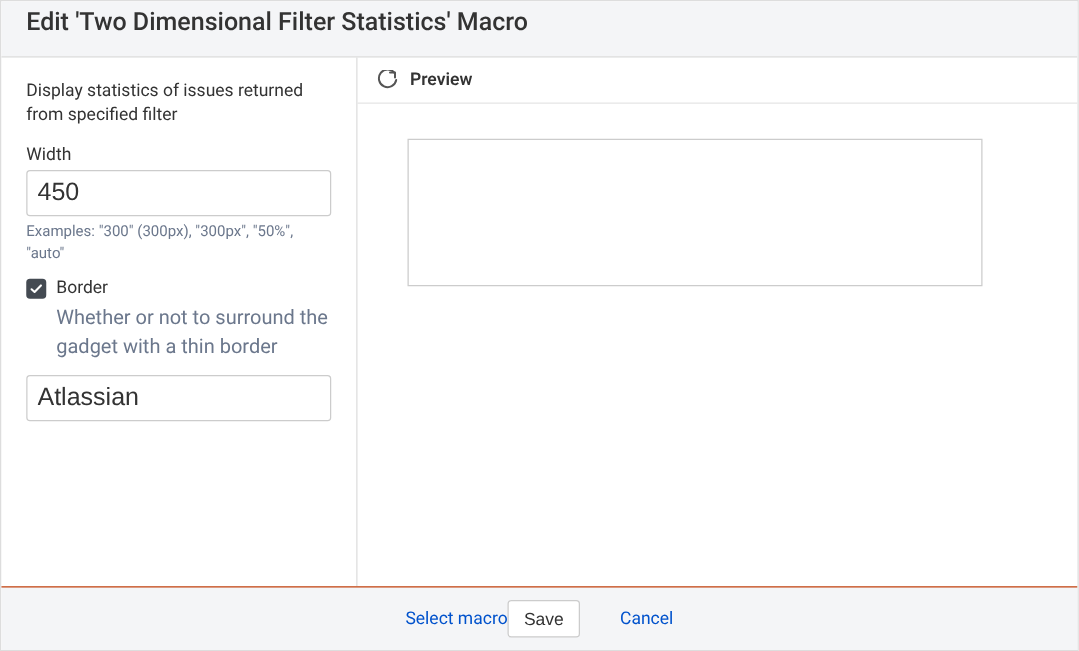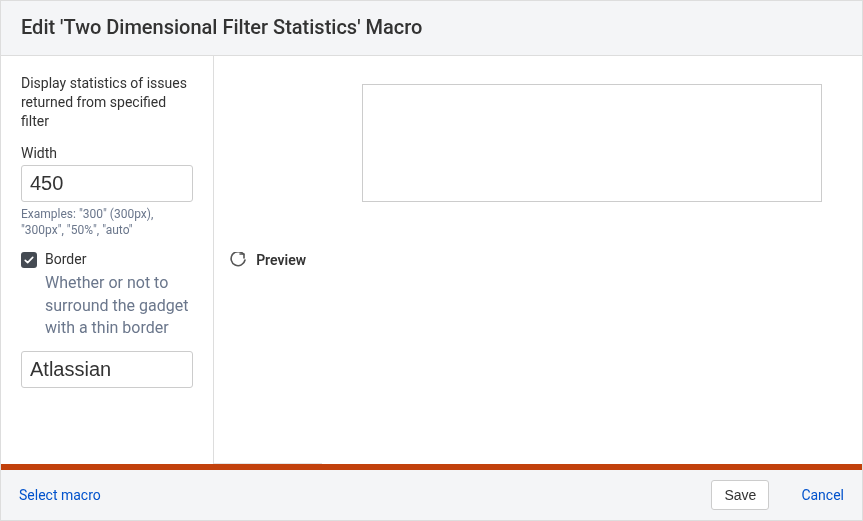--- a/index.html
+++ b/index.html
@@ -11,21 +11,21 @@
     background: #fff;
     width: 863px;
     height: 521px;
     display: flex;
     flex-direction: column;
     border: 1px solid #ddd;
   }
   .header {
     background: #f4f5f7;
     border-bottom: 1px solid #ddd;
-    padding: 14px 20px 16px;
+    padding: 4px 20px 16px;
   }
   .header h1 {
     margin: 0;
     font-size: 20px;
     font-weight: 500;
     color: #333;
   }
   .body {
     flex: 1;
     display: flex;
@@ -82,21 +82,21 @@
   .check-row .lbl { color: #333; }
   .check-desc {
     font-size: 16px;
     color: #6b778c;
     margin: 4px 0 0 24px;
     line-height: 1.4;
   }
   .preview-pane {
     flex: 1;
     display: flex;
-    flex-direction: row;
+    flex-direction: column;
   }
   .preview-head {
     display: flex;
     align-items: center;
     gap: 10px;
     padding: 10px 16px;
     border-bottom: 1px solid #e5e5e5;
     font-weight: 600;
     color: #333;
   }
@@ -106,25 +106,25 @@
     padding: 28px 40px;
   }
   .preview-box {
     border: 1px solid #ccc;
     width: 460px;
     height: 118px;
     background: #fff;
   }
   .footer {
     background: #f4f5f7;
-    border-top: 6px solid #c2410c;
+    border-top: 1px solid #c2410c;
     padding: 10px 18px;
     display: flex;
     align-items: center;
-    justify-content: space-between;
+    justify-content: center;
   }
   .link {
     color: #0052CC;
     cursor: pointer;
     font-size: 14px;
   }
   .actions { display: flex; align-items: center; gap: 32px; }
   .btn {
     background: #fff;
     border: 1px solid #ccc;

